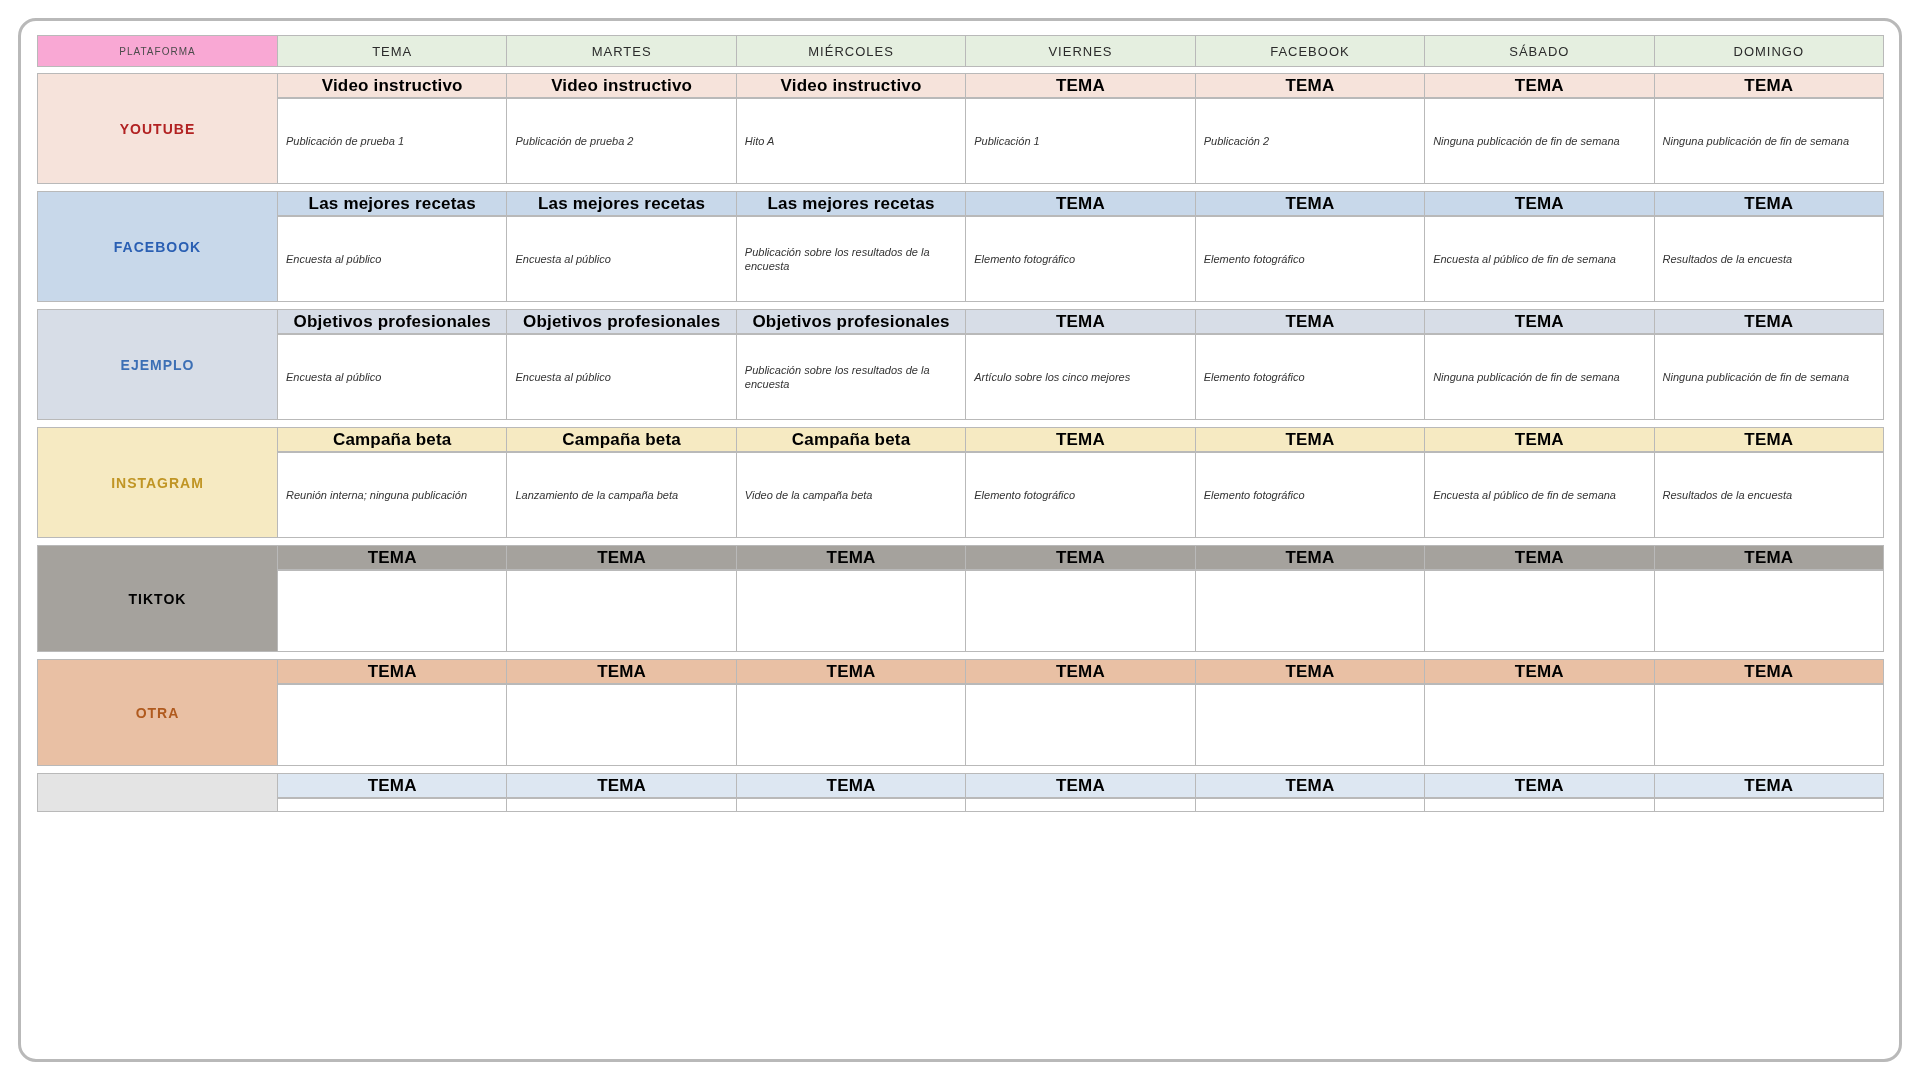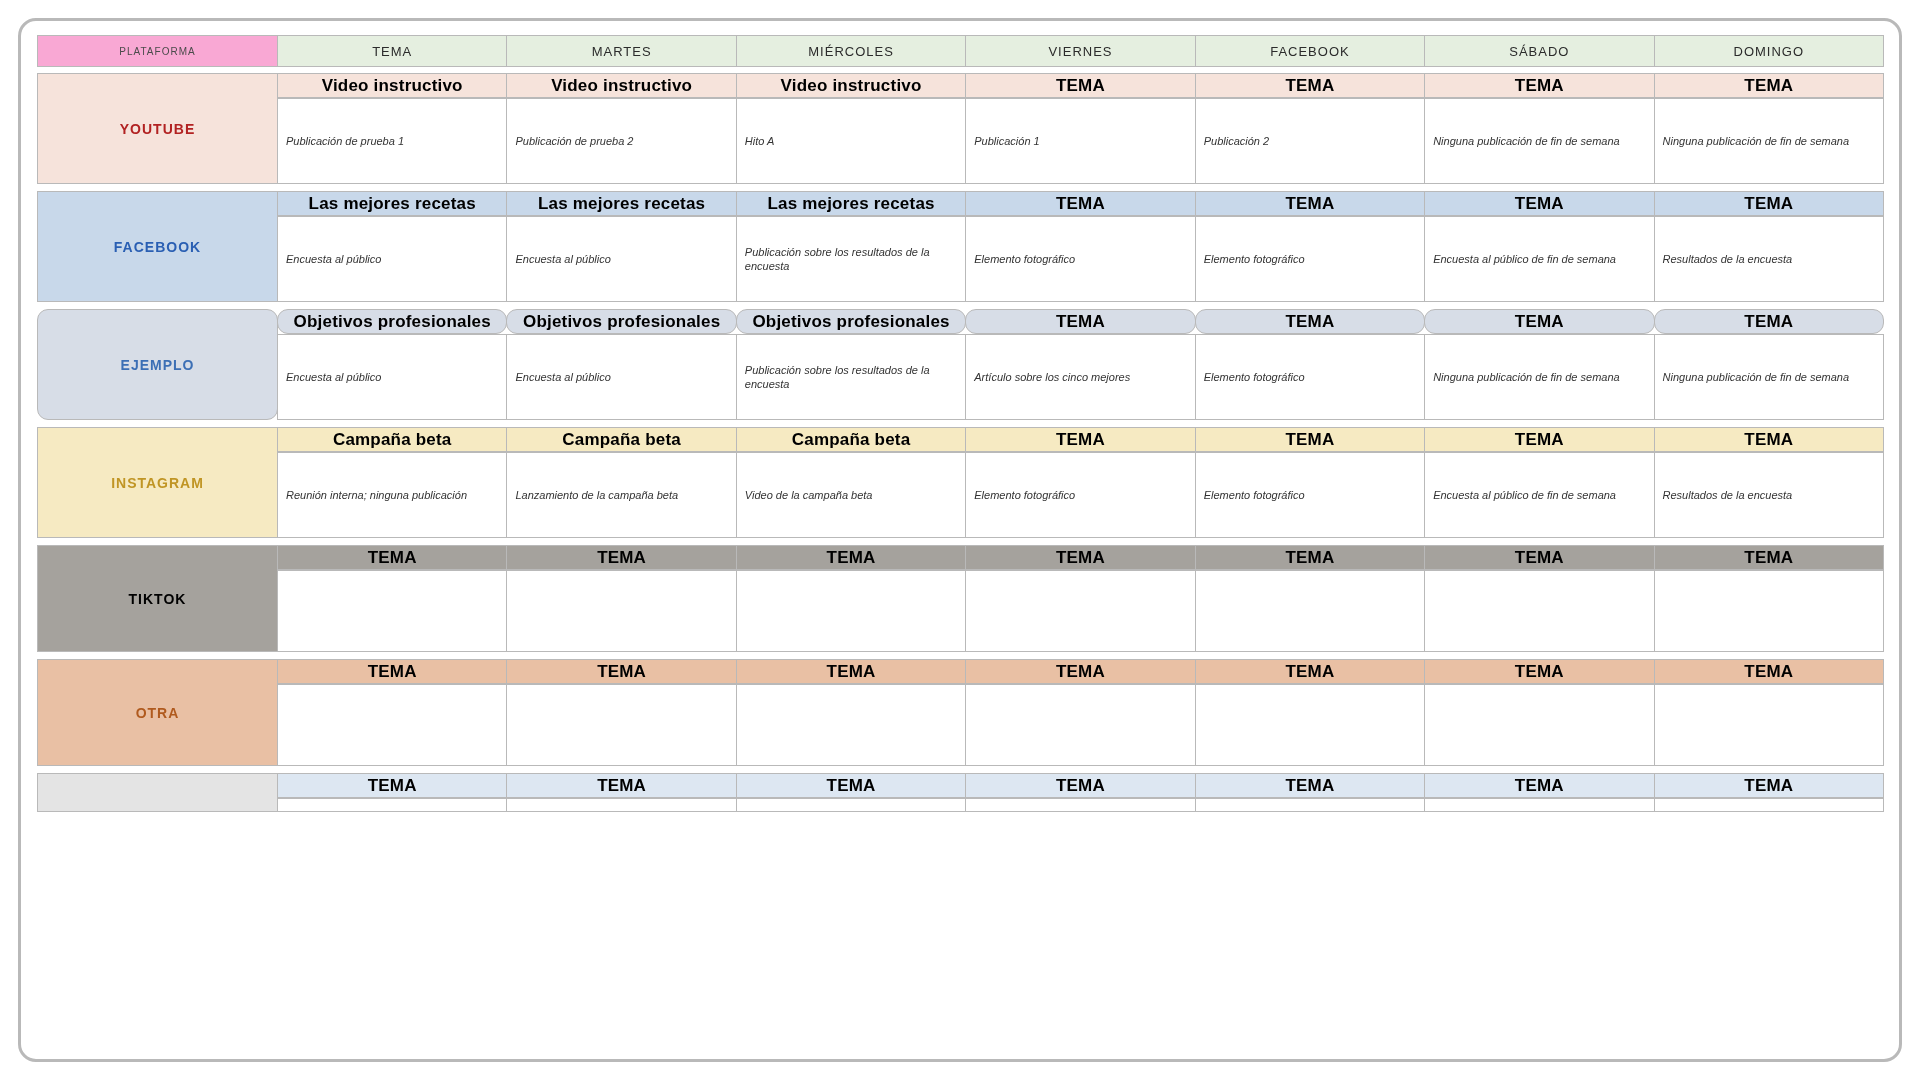--- a/index.html
+++ b/index.html
@@ -106,21 +106,21 @@
     display: grid;
     grid-template-columns: 240px repeat(7, 1fr);
     grid-template-rows: auto auto;
   }
 
   
   .youtube  .plat-label, .youtube  .topic-row > div.tcell { background:#f6e3db; }
   .youtube  .plat-label { color:#b22222; }
   .facebook .plat-label, .facebook .topic-row > div.tcell { background:#c8d8ea; }
   .facebook .plat-label { color:#2a5fb3; }
-  .linkedin .plat-label, .linkedin .topic-row > div.tcell { background:#d7dde7;border-radius:11px; }
+  .linkedin .plat-label, .linkedin .topic-row > div.tcell { background:#d7dde7; }
   .linkedin .plat-label { color:#3c6fb5; }
   .instagram .plat-label, .instagram .topic-row > div.tcell { background:#f6eac2; }
   .instagram .plat-label { color:#c09524; }
   .tiktok   .plat-label, .tiktok   .topic-row > div.tcell { background:#a5a29d; }
   .tiktok   .plat-label { color:#000; }
   .otra     .plat-label, .otra     .topic-row > div.tcell { background:#e9c0a4; }
   .otra     .plat-label { color:#b05a1e; }
   .extra    .plat-label, .extra    .topic-row > div.tcell { background:#dde7f2; }
   .extra    .plat-label { background:#e4e4e4; }
 </style>

